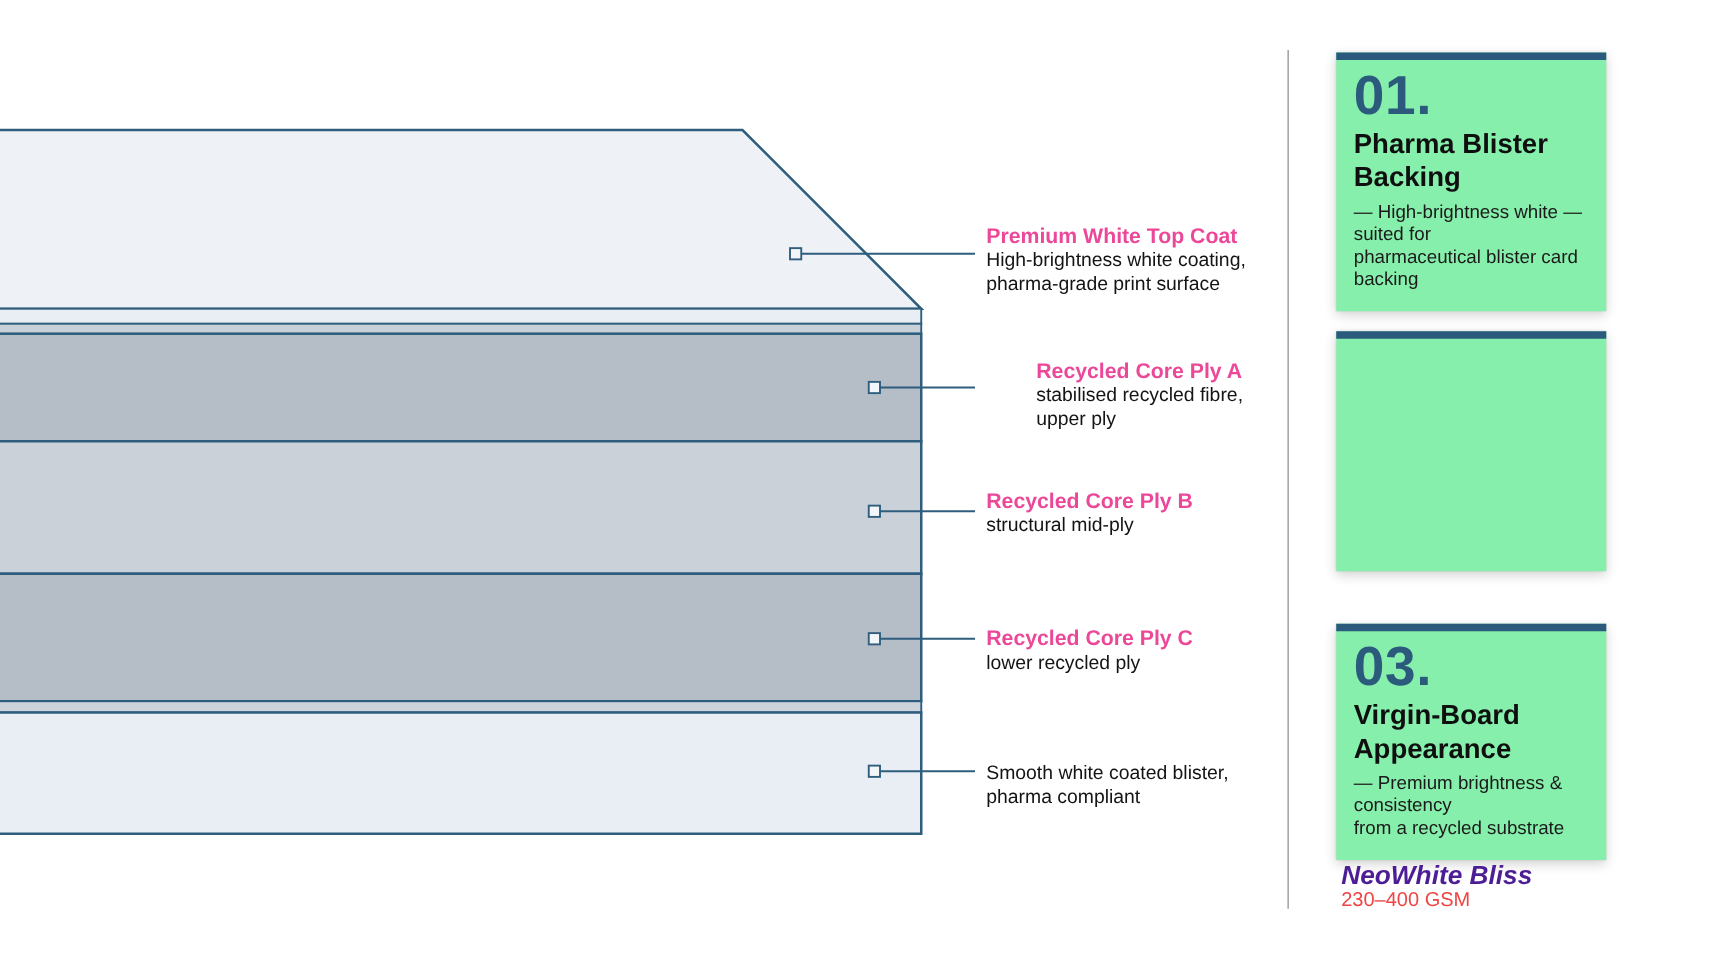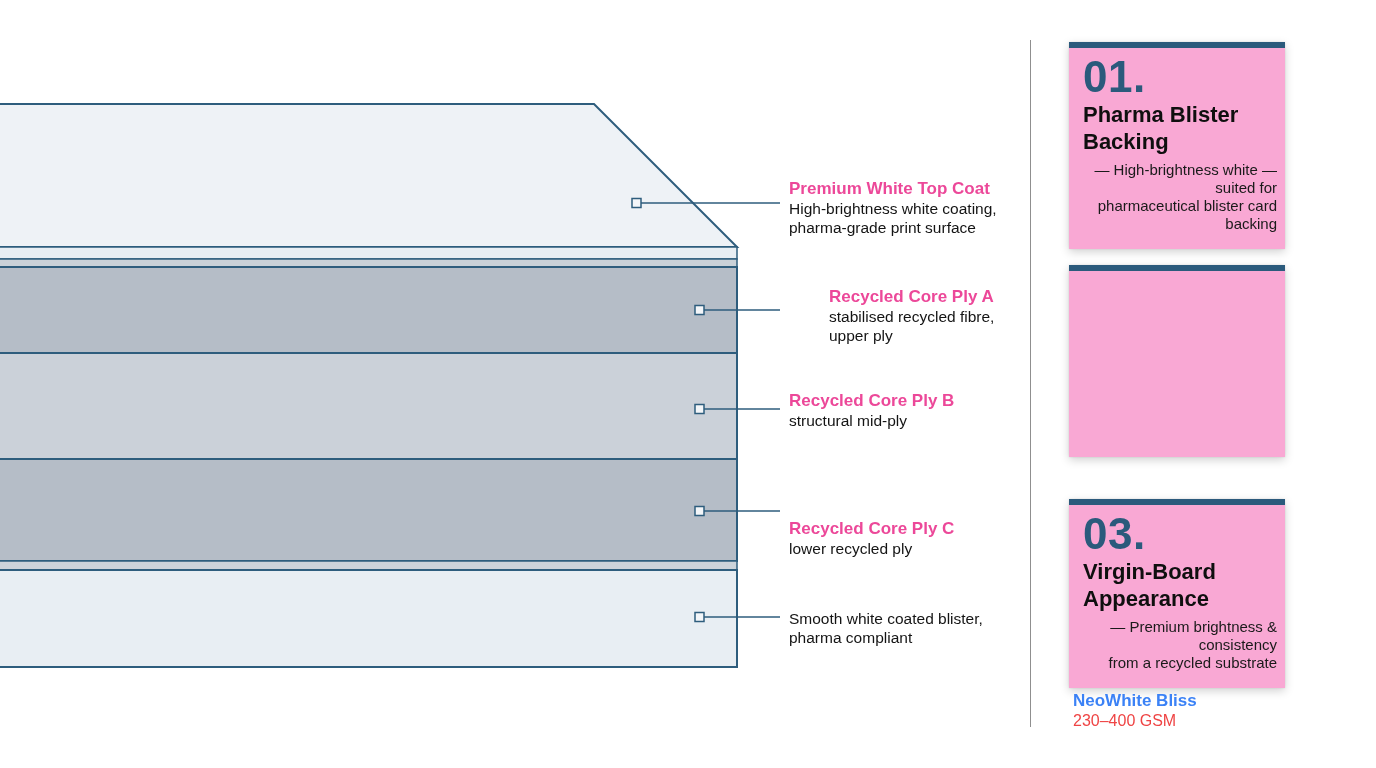--- a/index.html
+++ b/index.html
@@ -14,41 +14,41 @@
   .stage { position:absolute; inset:0; }
 
   .board-svg { position:absolute; left:0; top:0; }
 
   .layer-label { position:absolute; left:789px; width:255px; }
   .layer-label .t { font-weight:700; font-size:17px; line-height:19px; color:#ec4899; }
   .layer-label .d { font-size:15.5px; line-height:19px; color:#141414; white-space:pre-line; margin-top:1px; }
   .lbl-1 { top:179px; }
   .lbl-2 { top:287px;margin-left:40px; }
   .lbl-3 { top:391px; }
-  .lbl-4 { top:519px; }
+  .lbl-4 { top:501px; }
   .lbl-5 { top:608px; }
 
   .divider { position:absolute; left:1030px; top:40px; width:1px; height:687px; background:#8f8f8f; }
 
   .card {
     position:absolute; left:1069px; width:216px;
-    background:#f9a8d4;
+    background:#86efac;
     box-shadow:0 3px 9px rgba(0,0,0,0.18), 0 0 2px rgba(0,0,0,0.10);
   }
   .card-1 { top:42px;  min-height:192px; }
   .card-2 { top:265px; min-height:192px; }
   .card-3 { top:499px; min-height:181px; }
   .card .bar { height:6px; background:#2b5a7c; }
   .card .inner { padding:5px 8px 16px 14px; }
   .card .num { font-size:44px; font-weight:700; color:#2b5a7c; line-height:1.08; letter-spacing:0.5px; }
   .card .title { font-size:22px; font-weight:700; color:#0f0f0f; line-height:27px; margin-top:0; white-space:pre-line; }
-  .card .desc { font-size:15px; color:#1a1a1a; line-height:18px; margin-top:6px; white-space:pre-line;text-align:right; }
+  .card .desc { font-size:15px; color:#1a1a1a; line-height:18px; margin-top:6px; white-space:pre-line; }
 
   .footer { position:absolute; left:1073px; top:690px; }
-  .footer .p { font-weight:700; font-size:17px; line-height:21px; color:#3b82f6; }
+  .footer .p { font-weight:700; font-size:21px; line-height:21px; color:#4c1d95;font-style:italic; }
   .footer .g { font-size:16px; line-height:20px; color:#ef4444; }
 </style>
 </head>
 <body>
 
 <div class="stage">
 
   <svg class="board-svg" width="1040" height="768" viewBox="0 0 1040 768">
 
     <polygon points="-4,104 594,104 737,247 -4,247" fill="#eef2f6" stroke="#2e5d7d" stroke-width="2"></polygon>

